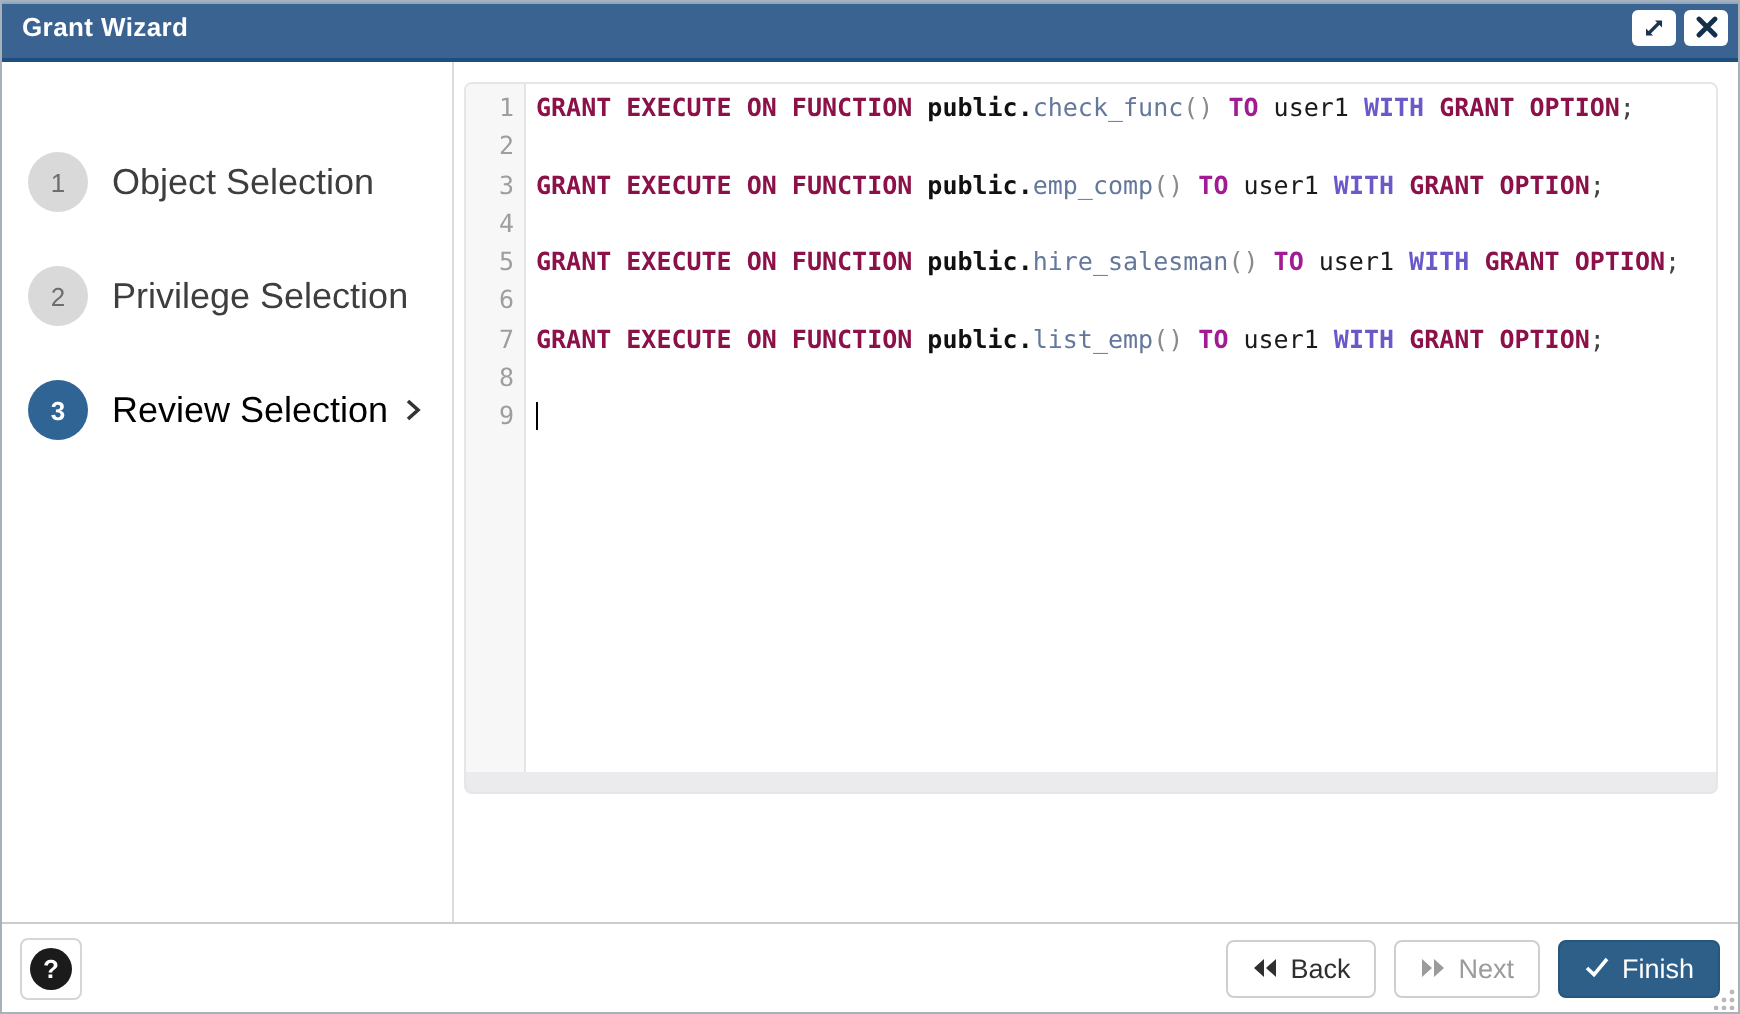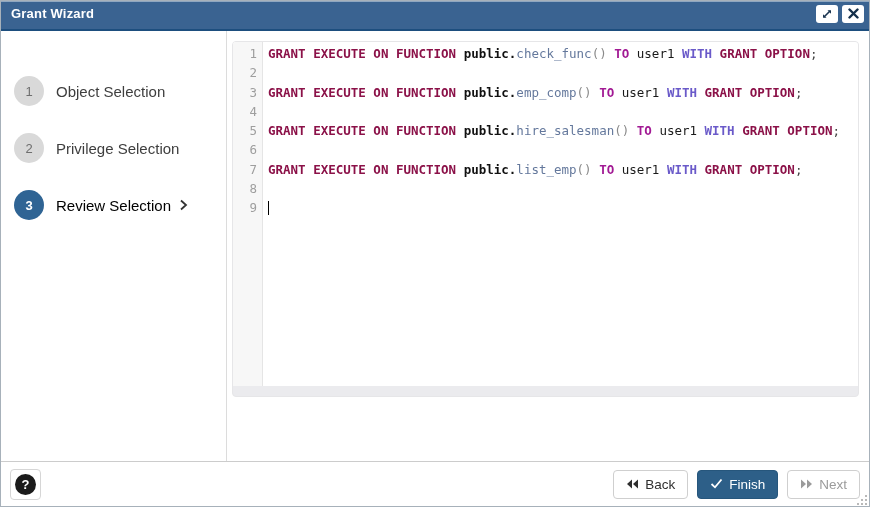--- a/index.html
+++ b/index.html
@@ -11,21 +11,21 @@
   .titlebar .title { color:#fff; font-weight:bold; font-size:13px; letter-spacing:.2px; }
   .tb-buttons { margin-left:auto; display:flex; gap:4px; }
   .tb-btn { width:22px; height:18px; background:#fff; border:none; border-radius:3px; display:flex; align-items:center; justify-content:center; cursor:pointer; padding:0; }
   .tb-btn svg { display:block; }
 
   
   .bodyarea { flex:1; display:flex; background:#fff; min-height:0; }
   .sidebar { width:226px; flex:0 0 226px; border-right:1px solid #dcdcdc; padding-top:45px; }
   .step { display:flex; align-items:center; height:30px; padding-left:13px; margin-bottom:27px; cursor:pointer; }
   .step-circle { width:30px; height:30px; border-radius:50%; background:#d9d9d9; color:#6e6e6e; font-size:13px; display:flex; align-items:center; justify-content:center; flex:0 0 30px; }
-  .step-label { margin-left:12px; font-size:15px; color:#3e3e3e; }
+  .step-label { margin-left:12px; font-size:18px; color:#3e3e3e; }
   .step.active .step-circle { background:var(--c-accent,#2f6494); color:#fff; font-weight:bold; }
   .step.active .step-label { color:#000; font-weight:normal; }
   .step-chevron { margin-left:8px; display:flex; align-items:center; }
 
   .main { flex:1; padding:10px 14px 0 3px; min-width:0; }
   .description { font-size:13.5px; color:#2e2e2e; line-height:21px; max-width:626px; margin:2px 0 10px 2px; }
 
   
   .editor { margin-left:2px; width:627px; height:356px; border:1px solid #e6e6e8; border-radius:4px; background:#ebebee; overflow:hidden; display:flex; flex-direction:column; }
   .cm { height:344px; display:flex; background:#fff; font-family:"DejaVu Sans Mono","Liberation Mono",monospace; font-size:12.5px; line-height:19.3px; }
@@ -138,33 +138,33 @@
     <div class="footer-actions">
       <button class="btn btn-default">
         <span>
           <svg width="13" height="10" viewBox="0 0 13 10">
             <polygon points="6,0.5 6,9.5 1,5" fill="#2f2f2f"></polygon>
             <polygon points="12,0.5 12,9.5 7,5" fill="#2f2f2f"></polygon>
           </svg>
         </span>
         <span>Back</span>
       </button>
-      <button class="btn btn-primary">
-        <span>
-          <svg width="13" height="11" viewBox="0 0 13 11">
-            <polyline points="1.5,6 5,9.3 11.5,1.5" fill="none" stroke="#fff" stroke-width="1.8"></polyline>
-          </svg>
-        </span>
-        <span>Finish</span>
-      </button>
       <button class="btn btn-default disabled" aria-disabled="true">
         <span>
           <svg width="13" height="10" viewBox="0 0 13 10">
             <polygon points="1,0.5 1,9.5 6,5" fill="#9b9b9b"></polygon>
             <polygon points="7,0.5 7,9.5 12,5" fill="#9b9b9b"></polygon>
           </svg>
         </span>
         <span>Next</span>
       </button>
+      <button class="btn btn-primary">
+        <span>
+          <svg width="13" height="11" viewBox="0 0 13 11">
+            <polyline points="1.5,6 5,9.3 11.5,1.5" fill="none" stroke="#fff" stroke-width="1.8"></polyline>
+          </svg>
+        </span>
+        <span>Finish</span>
+      </button>
     </div>
     <div class="grip"></div>
   </div>
 </div>
 
 </body></html>

